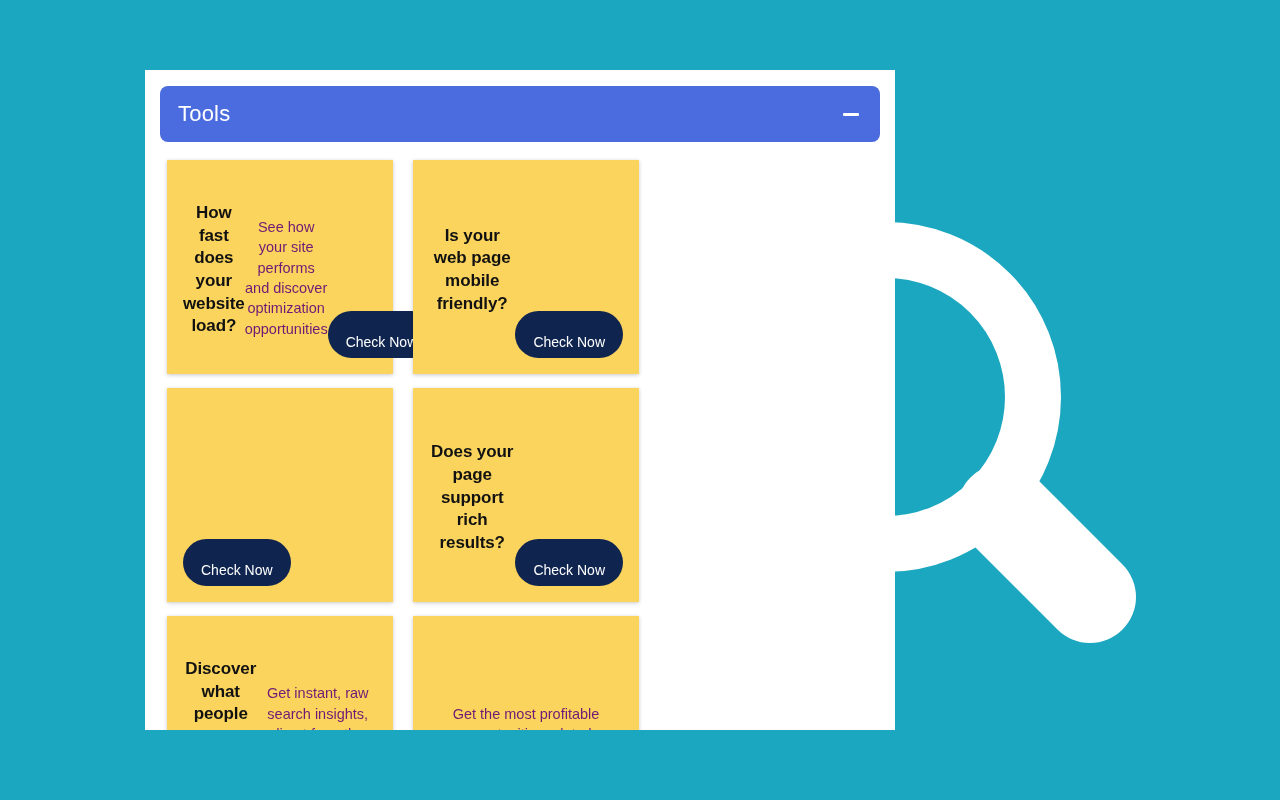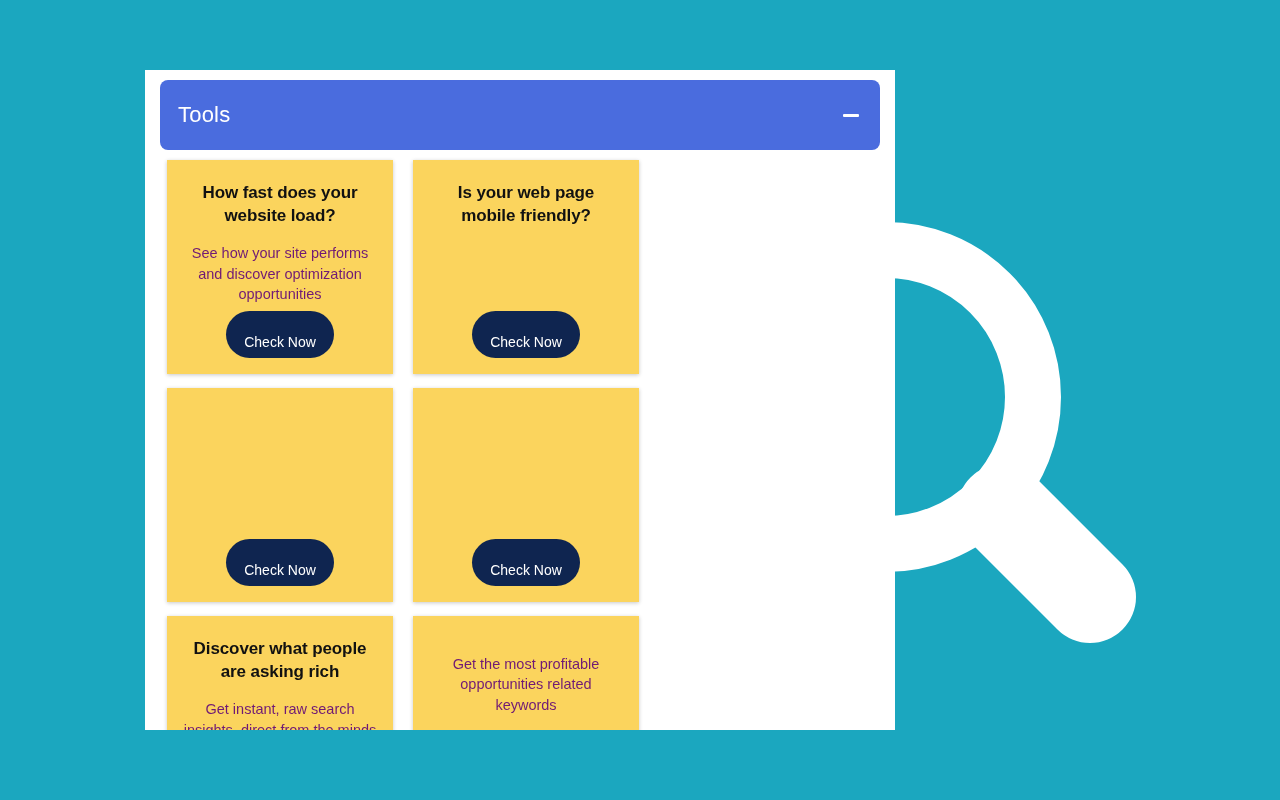--- a/index.html
+++ b/index.html
@@ -24,23 +24,23 @@
     width: 750px;
     height: 660px;
     background: #ffffff;
     overflow: hidden;
   }
 
   
   #tools-header {
     position: absolute;
     left: 15px;
-    top: 10px;
+    top: 16px;
     width: 720px;
-    height: 70px;
+    height: 56px;
     background: #4a6cde;
     border-radius: 8px;
     display: flex;
     align-items: center;
     justify-content: space-between;
     padding: 0 18px;
   }
 
   #tools-title {
     color: #ffffff;
@@ -77,21 +77,21 @@
     gap: 14px 20px;
   }
 
   .tool-card {
     width: 226px;
     height: 214px;
     background: #fbd45d;
     box-shadow: 0 1px 4px rgba(0,0,0,0.22);
     padding: 22px 16px 16px 16px;
     display: flex;
-    flex-direction: column;
+    flex-direction: row;
     align-items: center;
     text-align: center;
   }
 
   .card-title {
     font-size: 17px;
     font-weight: bold;
     color: #111111;
     line-height: 1.33;
     letter-spacing: -0.1px;
@@ -152,20 +152,21 @@
     <div class="tool-card">
       <div class="card-title">Is your web page mobile friendly?</div>
       <button class="check-now-btn">Check Now</button>
     </div>
 
     <div class="tool-card">
       <button class="check-now-btn">Check Now</button>
     </div>
 
     <div class="tool-card">
+      <div class="card-title">Does your page support rich results?</div>
       <button class="check-now-btn">Check Now</button>
     </div>
 
     <div class="tool-card">
       <div class="card-title">Discover what people are asking rich</div>
       <div class="card-desc">Get instant, raw search insights, direct from the minds of your customers</div>
 
     </div>
 
     <div class="tool-card">

